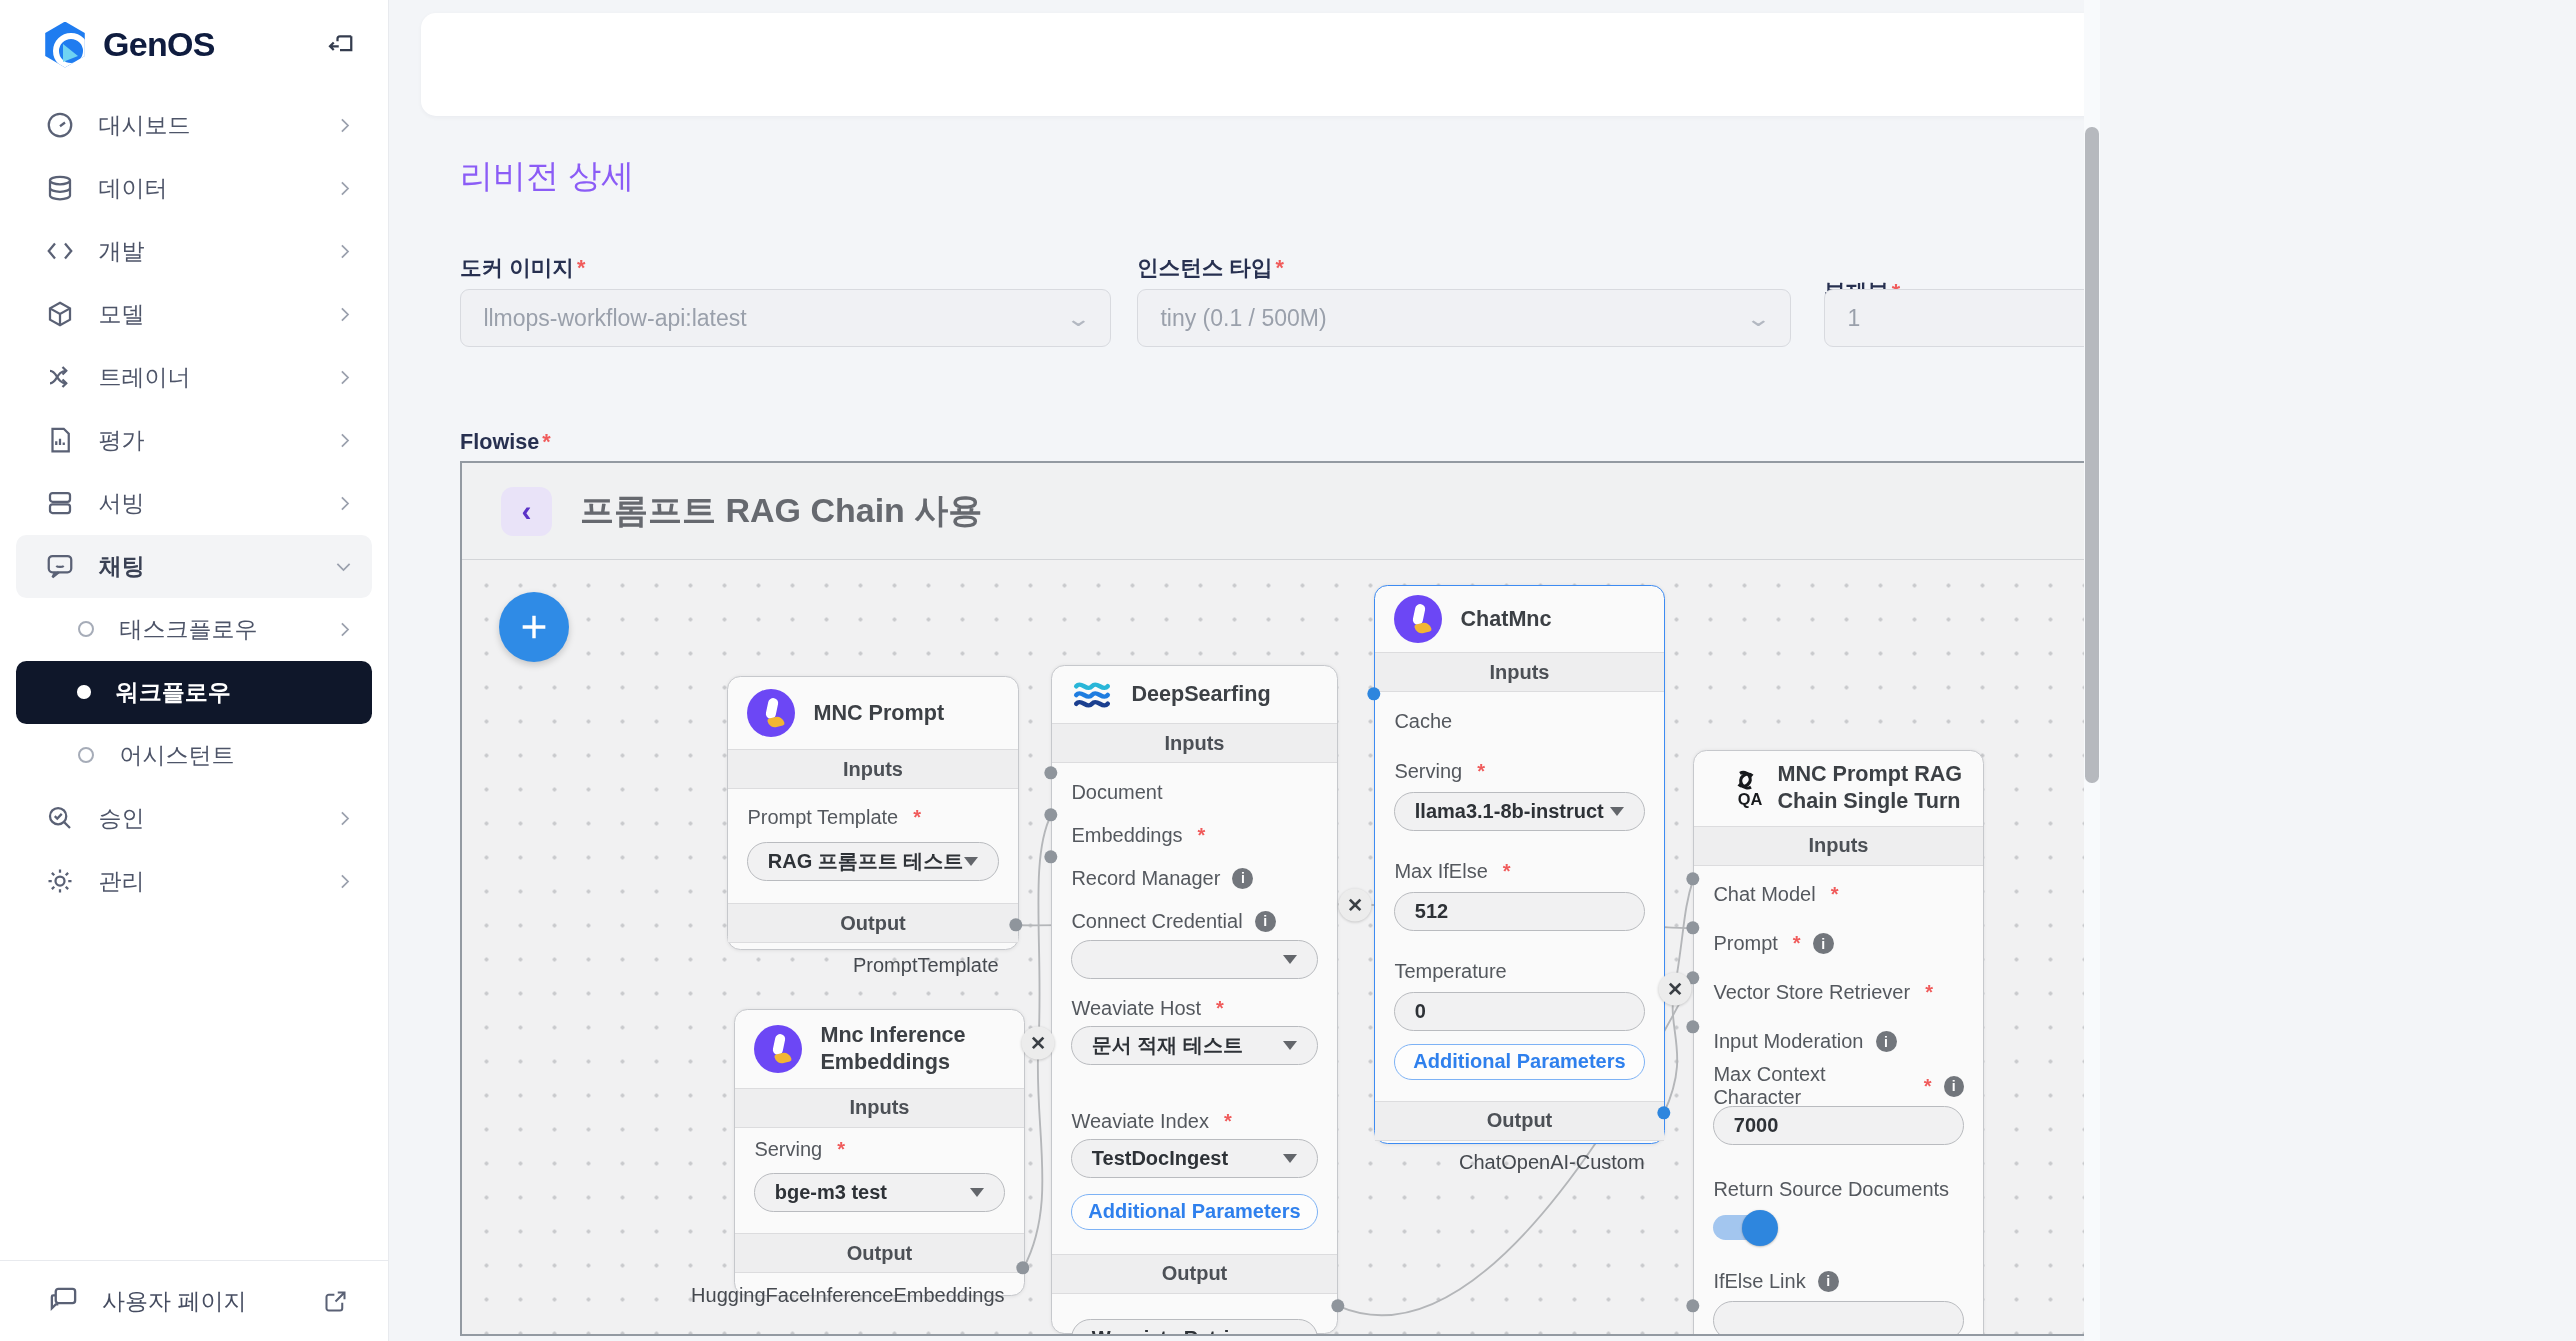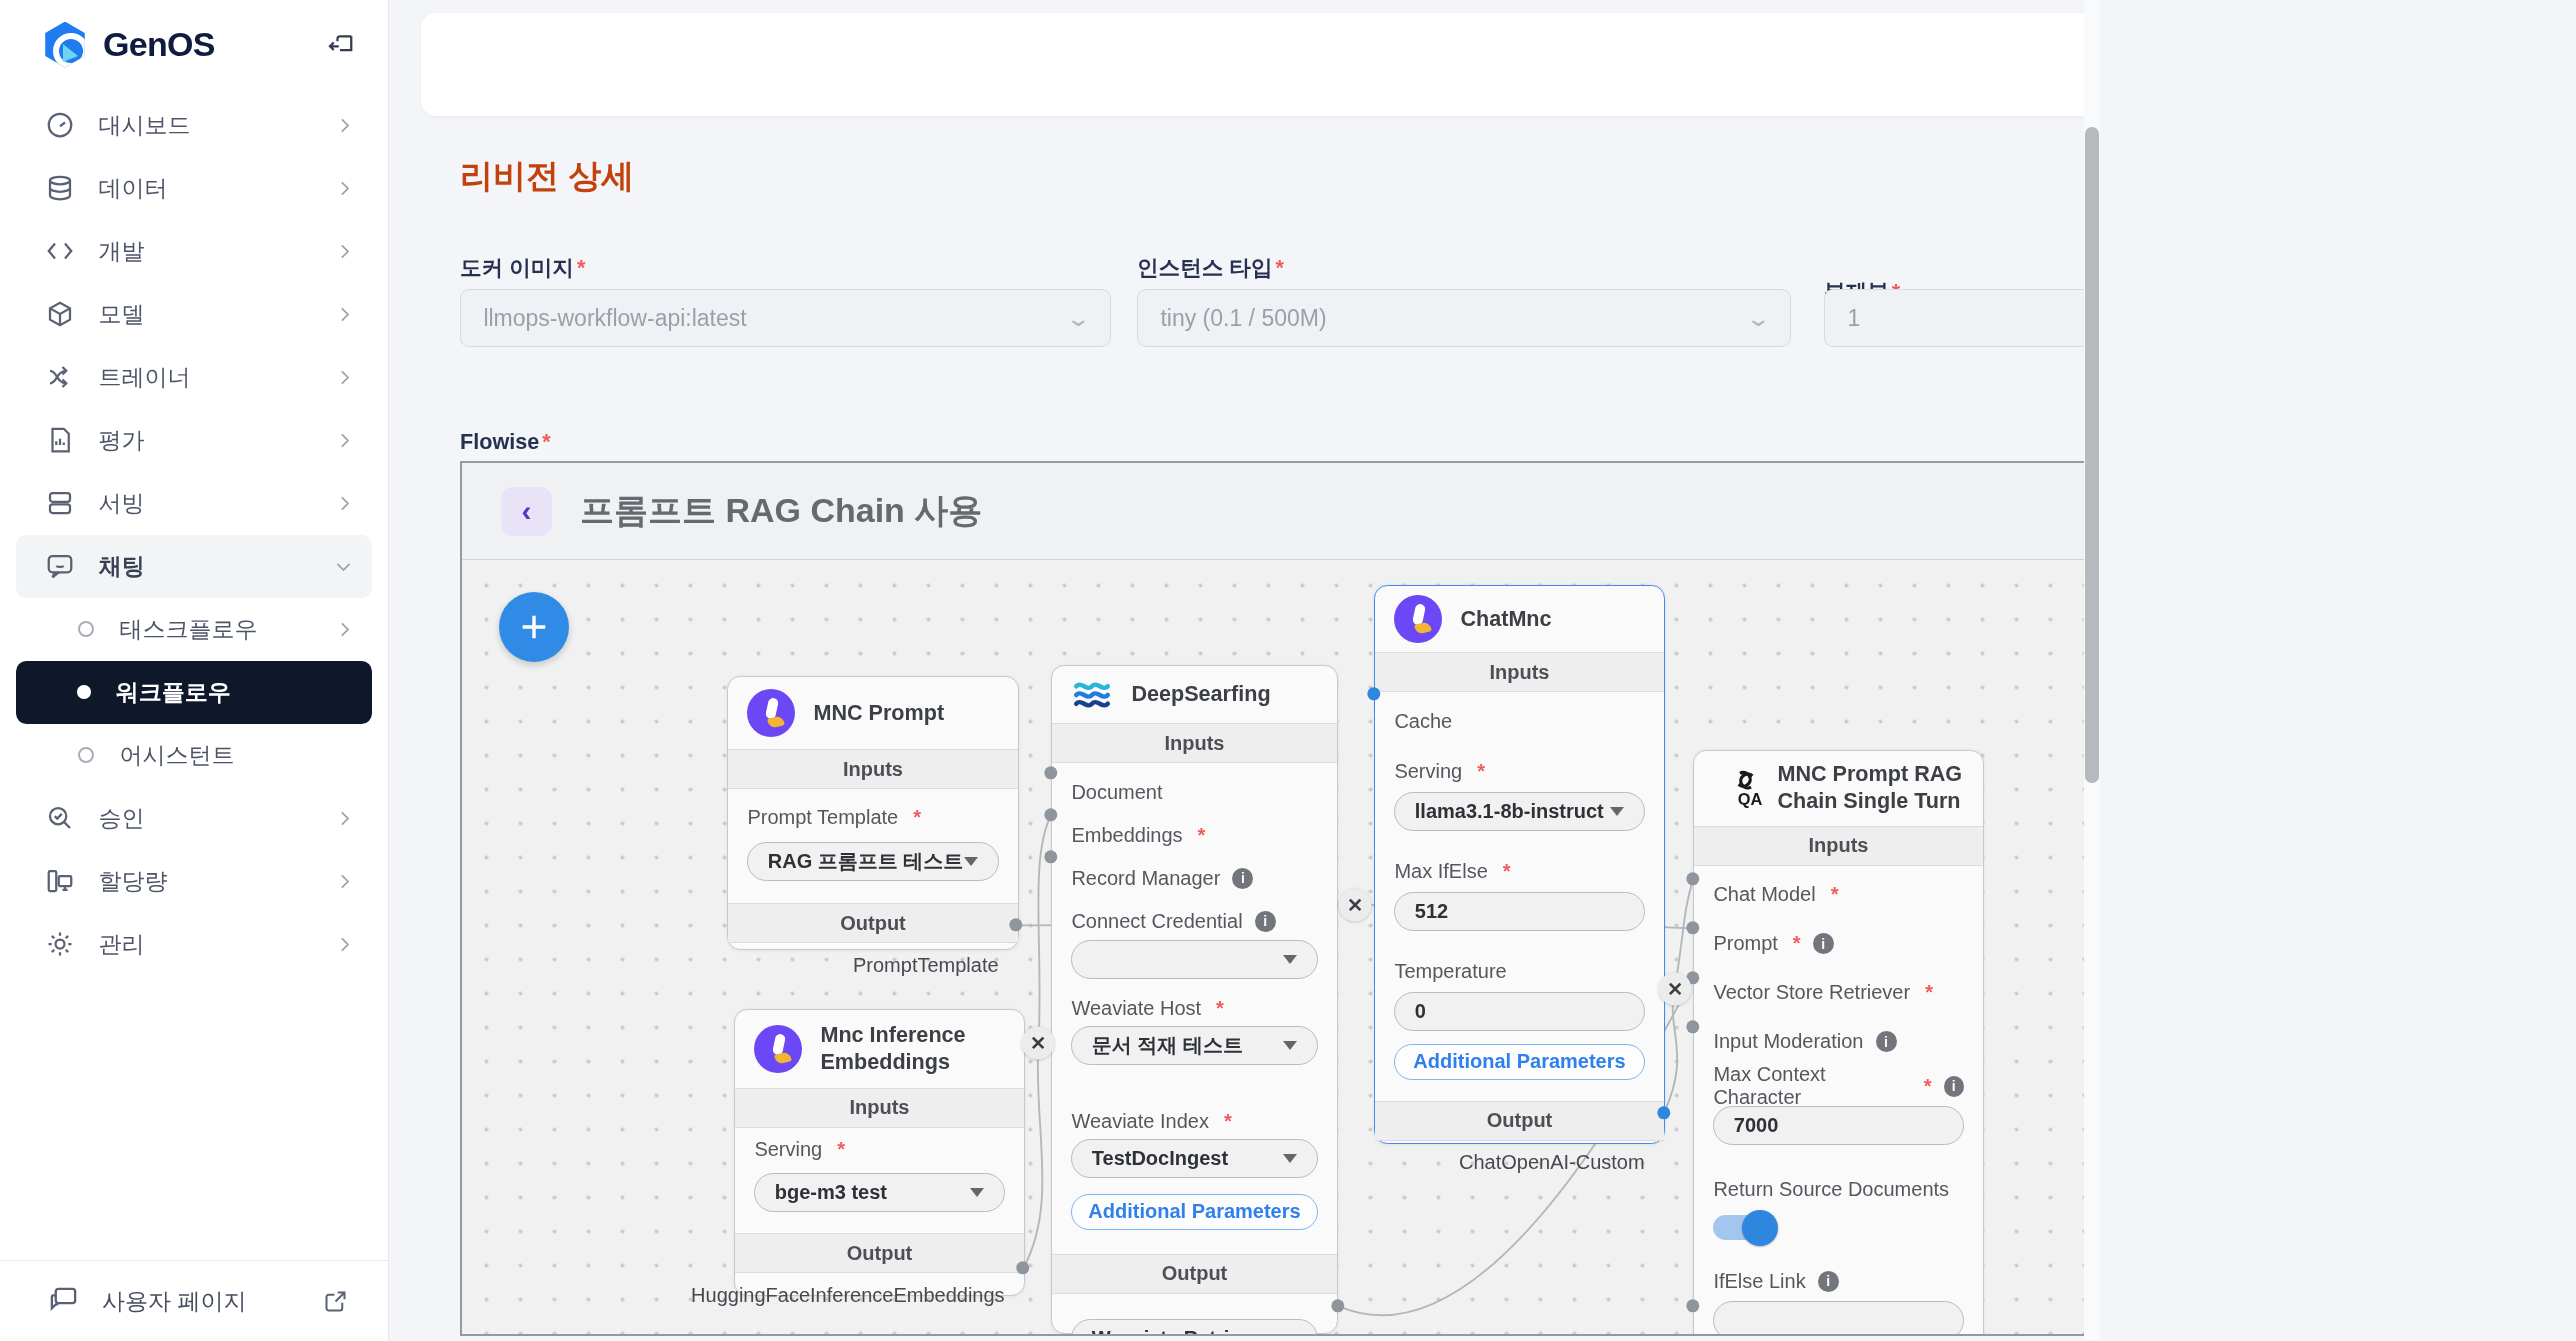--- a/index.html
+++ b/index.html
@@ -31,21 +31,21 @@
 
   
   .topcard { position:absolute; left:421px; top:13.4px; width:2098px; height:103px; background:#fff; border-radius:15px; box-shadow:0 1.5px 4.5px rgba(20,30,60,.04); }
   .top-right { position:absolute; right:34px; top:0; height:103px; display:flex; align-items:center; gap:34px; }
   .font-btn { font-size:27px; color:#8c93a1; cursor:pointer; }
   .bell { color:#182a4e; display:flex; cursor:pointer; }
   .profile-pill { background:#f1f2f5; border-radius:745px; height:49px; padding:0 25px; display:flex; align-items:center; gap:13.4px; font-size:22.4px; color:#2a3246; cursor:pointer; }
   .profile-pill .chev { color:#5a6175; display:flex; }
 
   
-  .page-title { position:absolute; left:460px; top:154px; font-size:33px; font-weight:bold; color:#c2410c; }
+  .page-title { position:absolute; left:460px; top:154px; font-size:33px; font-weight:normal; color:#8b5cf6; }
   .edit-btn { position:absolute; left:2294px; top:142px; width:192px; height:67px; background:#3878e8; border-radius:10.4px; color:#fff; font-size:25px; display:flex; align-items:center; justify-content:center; gap:23px; cursor:pointer; box-shadow:0 1.5px 4.5px rgba(40,90,200,.25); }
 
   .ann-arrow { position:absolute; z-index:50; }
   .ann-arrow svg { display:block; }
 
   
   .f-label { position:absolute; font-size:21.6px; font-weight:bold; color:#273050; }
   .req { color:#f05b5b; margin-left:3px; font-weight:bold; }
   .f-field { position:absolute; height:58px; background:#f0f1f4; border:1.5px solid #d8dadf; border-radius:9px; display:flex; align-items:center; padding:0 22.4px; font-size:23px; color:#9aa0ab; }
   .f-field .sel-chev { margin-left:auto; color:#b3b8c1; font-size:22.4px; transform:scaleX(1.4); }
@@ -256,35 +256,20 @@
         <span>승인</span>
         <span class="chev">
             <svg width="21" height="21" viewBox="0 0 24 24" fill="none" stroke="currentColor" stroke-width="2">
               <path d="M9 5l7 7-7 7"></path>
             </svg>
           </span>
       </div>
       <div class="m-item">
         <span class="mi-icon">
             <svg width="30" height="30" viewBox="0 0 24 24" fill="none" stroke="currentColor" stroke-width="1.8">
-              <rect x="3" y="4" width="6" height="16" rx="1"></rect>
-              <rect x="11" y="8" width="10" height="8" rx="1"></rect>
-              <path d="M14 19h4M16 16v3"></path>
-            </svg>
-          </span>
-        <span>할당량</span>
-        <span class="chev">
-            <svg width="21" height="21" viewBox="0 0 24 24" fill="none" stroke="currentColor" stroke-width="2">
-              <path d="M9 5l7 7-7 7"></path>
-            </svg>
-          </span>
-      </div>
-      <div class="m-item">
-        <span class="mi-icon">
-            <svg width="30" height="30" viewBox="0 0 24 24" fill="none" stroke="currentColor" stroke-width="1.8">
               <circle cx="12" cy="12" r="3.6"></circle>
               <path d="M12 2.8v2.6M12 18.6v2.6M2.8 12h2.6M18.6 12h2.6M5.5 5.5l1.9 1.9M16.6 16.6l1.9 1.9M18.5 5.5l-1.9 1.9M7.4 16.6l-1.9 1.9"></path>
             </svg>
           </span>
         <span>관리</span>
         <span class="chev">
             <svg width="21" height="21" viewBox="0 0 24 24" fill="none" stroke="currentColor" stroke-width="2">
               <path d="M9 5l7 7-7 7"></path>
             </svg>
           </span>

